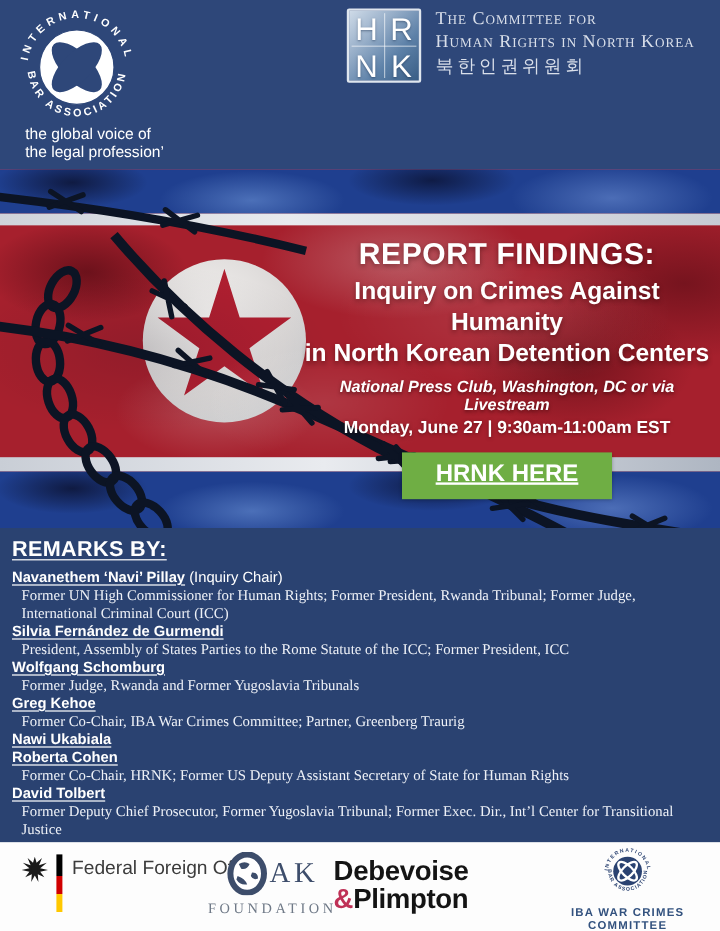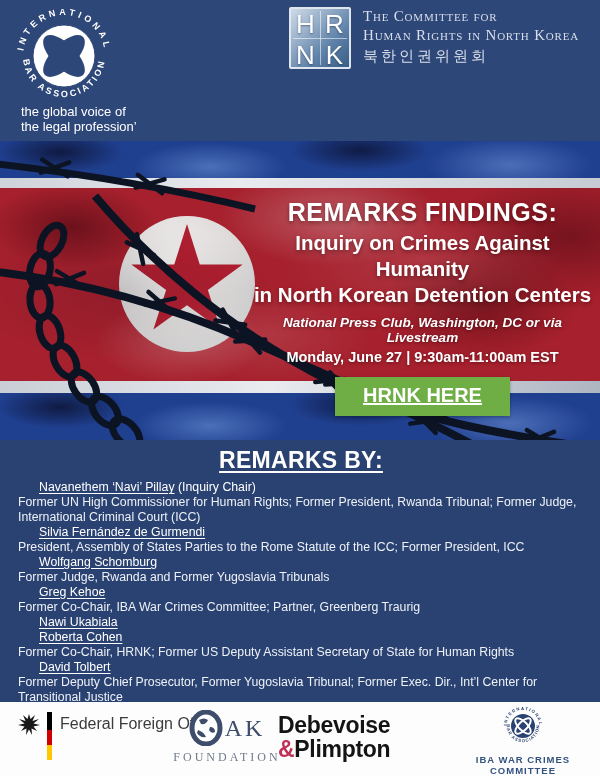--- a/index.html
+++ b/index.html
@@ -62,25 +62,25 @@
   .hero{position:absolute;left:250px;top:57px;width:345px;text-align:center;color:#fff;}
   .hero .title{font-size:25px;font-weight:bold;letter-spacing:.5px;text-shadow:0 2px 4px rgba(40,0,5,.45);}
   .hero .sub{font-size:20.5px;font-weight:bold;line-height:26px;margin-top:3px;text-shadow:0 2px 4px rgba(40,0,5,.45);}
   .hero .venue{font-size:13.5px;font-weight:bold;font-style:italic;margin-top:7px;text-shadow:0 1px 3px rgba(40,0,5,.5);}
   .hero .when{font-size:14.5px;font-weight:bold;margin-top:4px;text-shadow:0 1px 3px rgba(40,0,5,.5);}
   .rsvp{display:inline-block;margin-top:12px;background:#6fae44;color:#fff;border:none;cursor:pointer;
     font-family:inherit;font-size:20px;font-weight:bold;text-decoration:underline;
     padding:7px 28px 9px;box-shadow:0 1px 3px rgba(0,0,0,.3);}
   
   .remarks{position:relative;width:600px;height:262px;background:#2a4271;color:#fff;box-sizing:border-box;padding:7px 8px 0 10px;}
-  .remarks h2{margin:0 0 6px;text-align:center;font-size:23px;letter-spacing:.3px;text-decoration:underline;text-underline-offset:3px;}
+  .remarks h2{margin:0 0 6px;font-size:18px;letter-spacing:.3px;text-decoration:underline;text-underline-offset:3px;}
   .speaker{font-size:12.3px;line-height:15px;}
-  .sname{font-weight:normal;text-decoration:underline;text-underline-offset:2px;margin-left:29px;}
+  .sname{font-weight:bold;text-decoration:underline;text-underline-offset:2px;}
   .srole{font-weight:normal;}
-  .sdesc{padding-left:8px;color:#eef1f7;}
+  .sdesc{padding-left:8px;color:#eef1f7;font-family:Liberation Serif, serif;}
   
   .footer{position:relative;width:600px;height:74px;background:#fdfdfd;}
   .ffo{position:absolute;left:16px;top:10px;display:flex;}
   .ffo-bar{width:5px;height:48px;margin-left:5px;background:linear-gradient(to bottom,#000 0 38%,#d00000 38% 68%,#ffc800 68% 100%);}
   .ffo-label{margin-left:8px;margin-top:3px;font-size:16px;color:#3c3c3c;}
   .oak{position:absolute;left:163px;top:8px;width:128px;text-align:center;font-family:"Liberation Serif","DejaVu Serif",serif;color:#3d4d6b;}
   .oak-row{display:flex;align-items:center;justify-content:center;}
   .oak-ak{font-size:24px;letter-spacing:3px;margin-left:2px;line-height:34px;}
   .oak-sub{font-size:12px;letter-spacing:3px;color:#6f7987;margin-top:4px;}
   .deb{position:absolute;left:278px;top:11px;font-size:23px;font-weight:bold;color:#141414;line-height:24px;letter-spacing:-.3px;}
@@ -174,21 +174,21 @@
     <use href="#barb" transform="translate(340,243) rotate(26)"></use>
     <use href="#barb" transform="translate(425,281) rotate(22)"></use>
     <use href="#barb" transform="translate(140,108) rotate(55)"></use>
     <use href="#barb" transform="translate(230,182) rotate(38)"></use>
     <use href="#barb" transform="translate(330,240) rotate(24)"></use>
     <use href="#barb" transform="translate(440,273) rotate(12)"></use>
     <use href="#barb" transform="translate(540,297) rotate(8)"></use>
   </svg>
 
   <div class="hero">
-    <div class="title">REMARKS FINDINGS:</div>
+    <div class="title">REPORT FINDINGS:</div>
     <div class="sub">
       <div>Inquiry on Crimes Against Humanity</div>
       <div>in North Korean Detention Centers</div>
     </div>
     <div class="venue">National Press Club, Washington, DC or via Livestream</div>
     <div class="when">Monday, June 27 | 9:30am-11:00am EST</div>
     <button class="rsvp">HRNK HERE</button>
   </div>
 </div>
 

